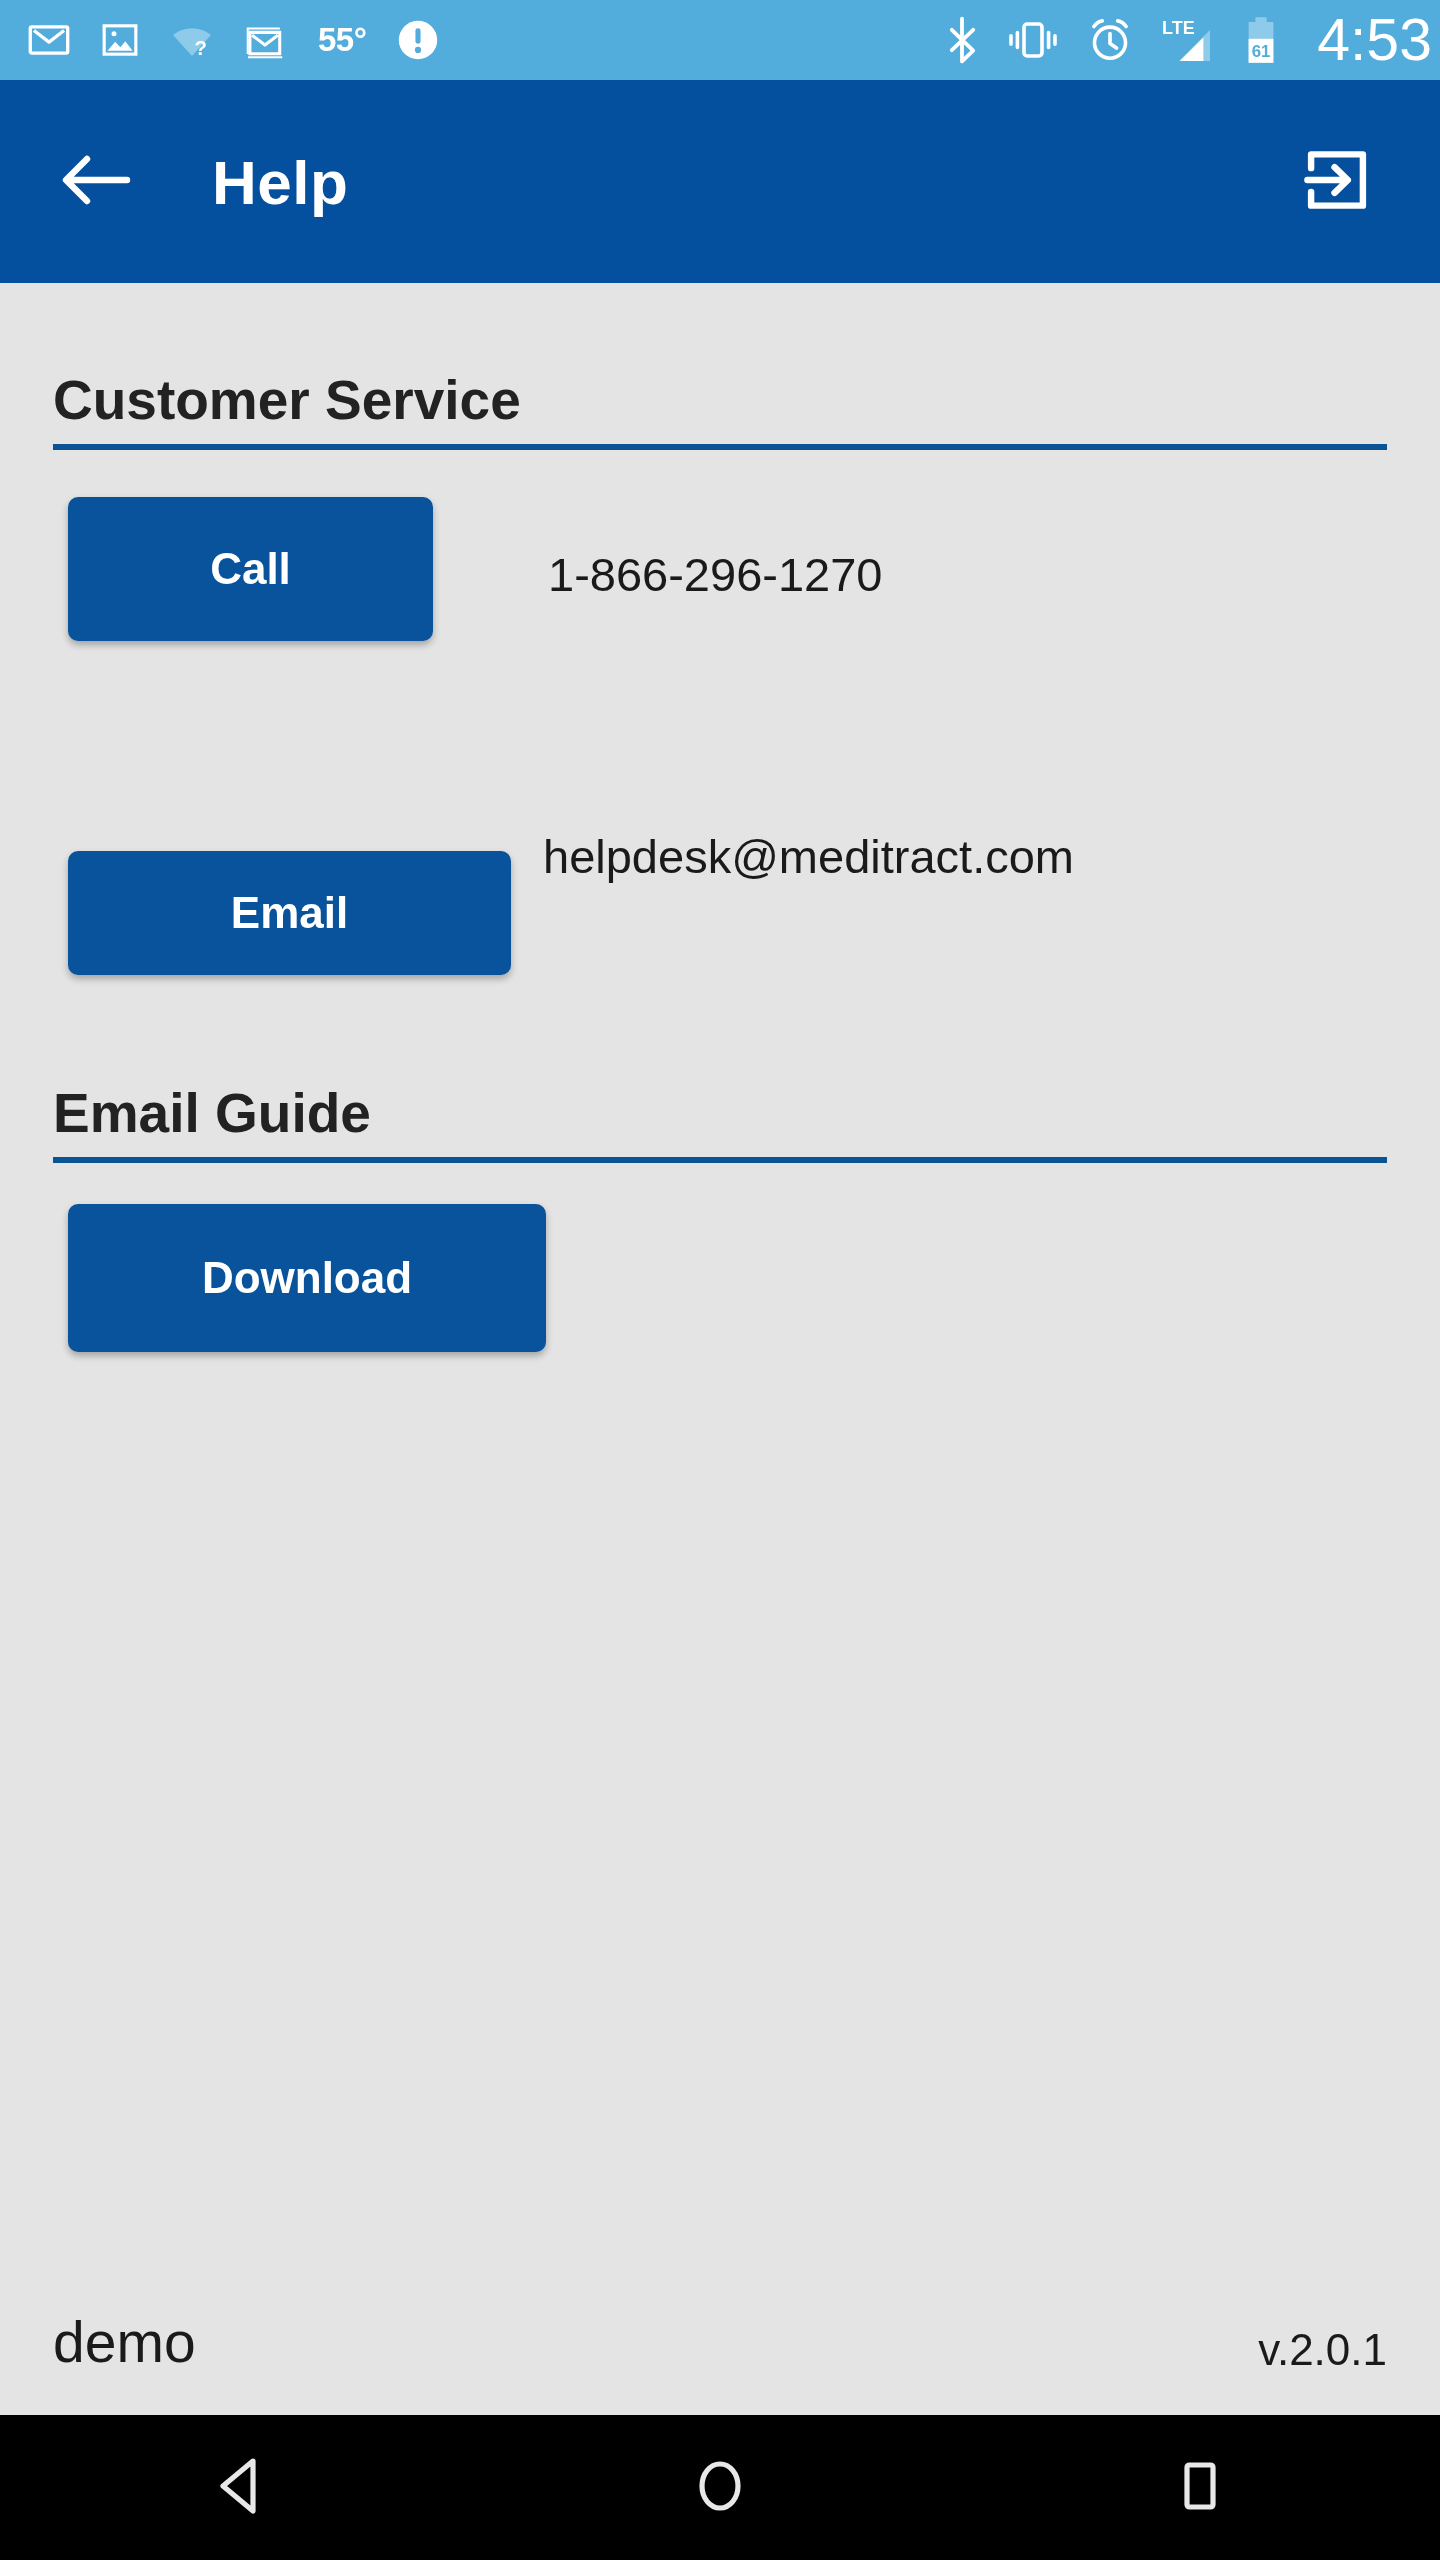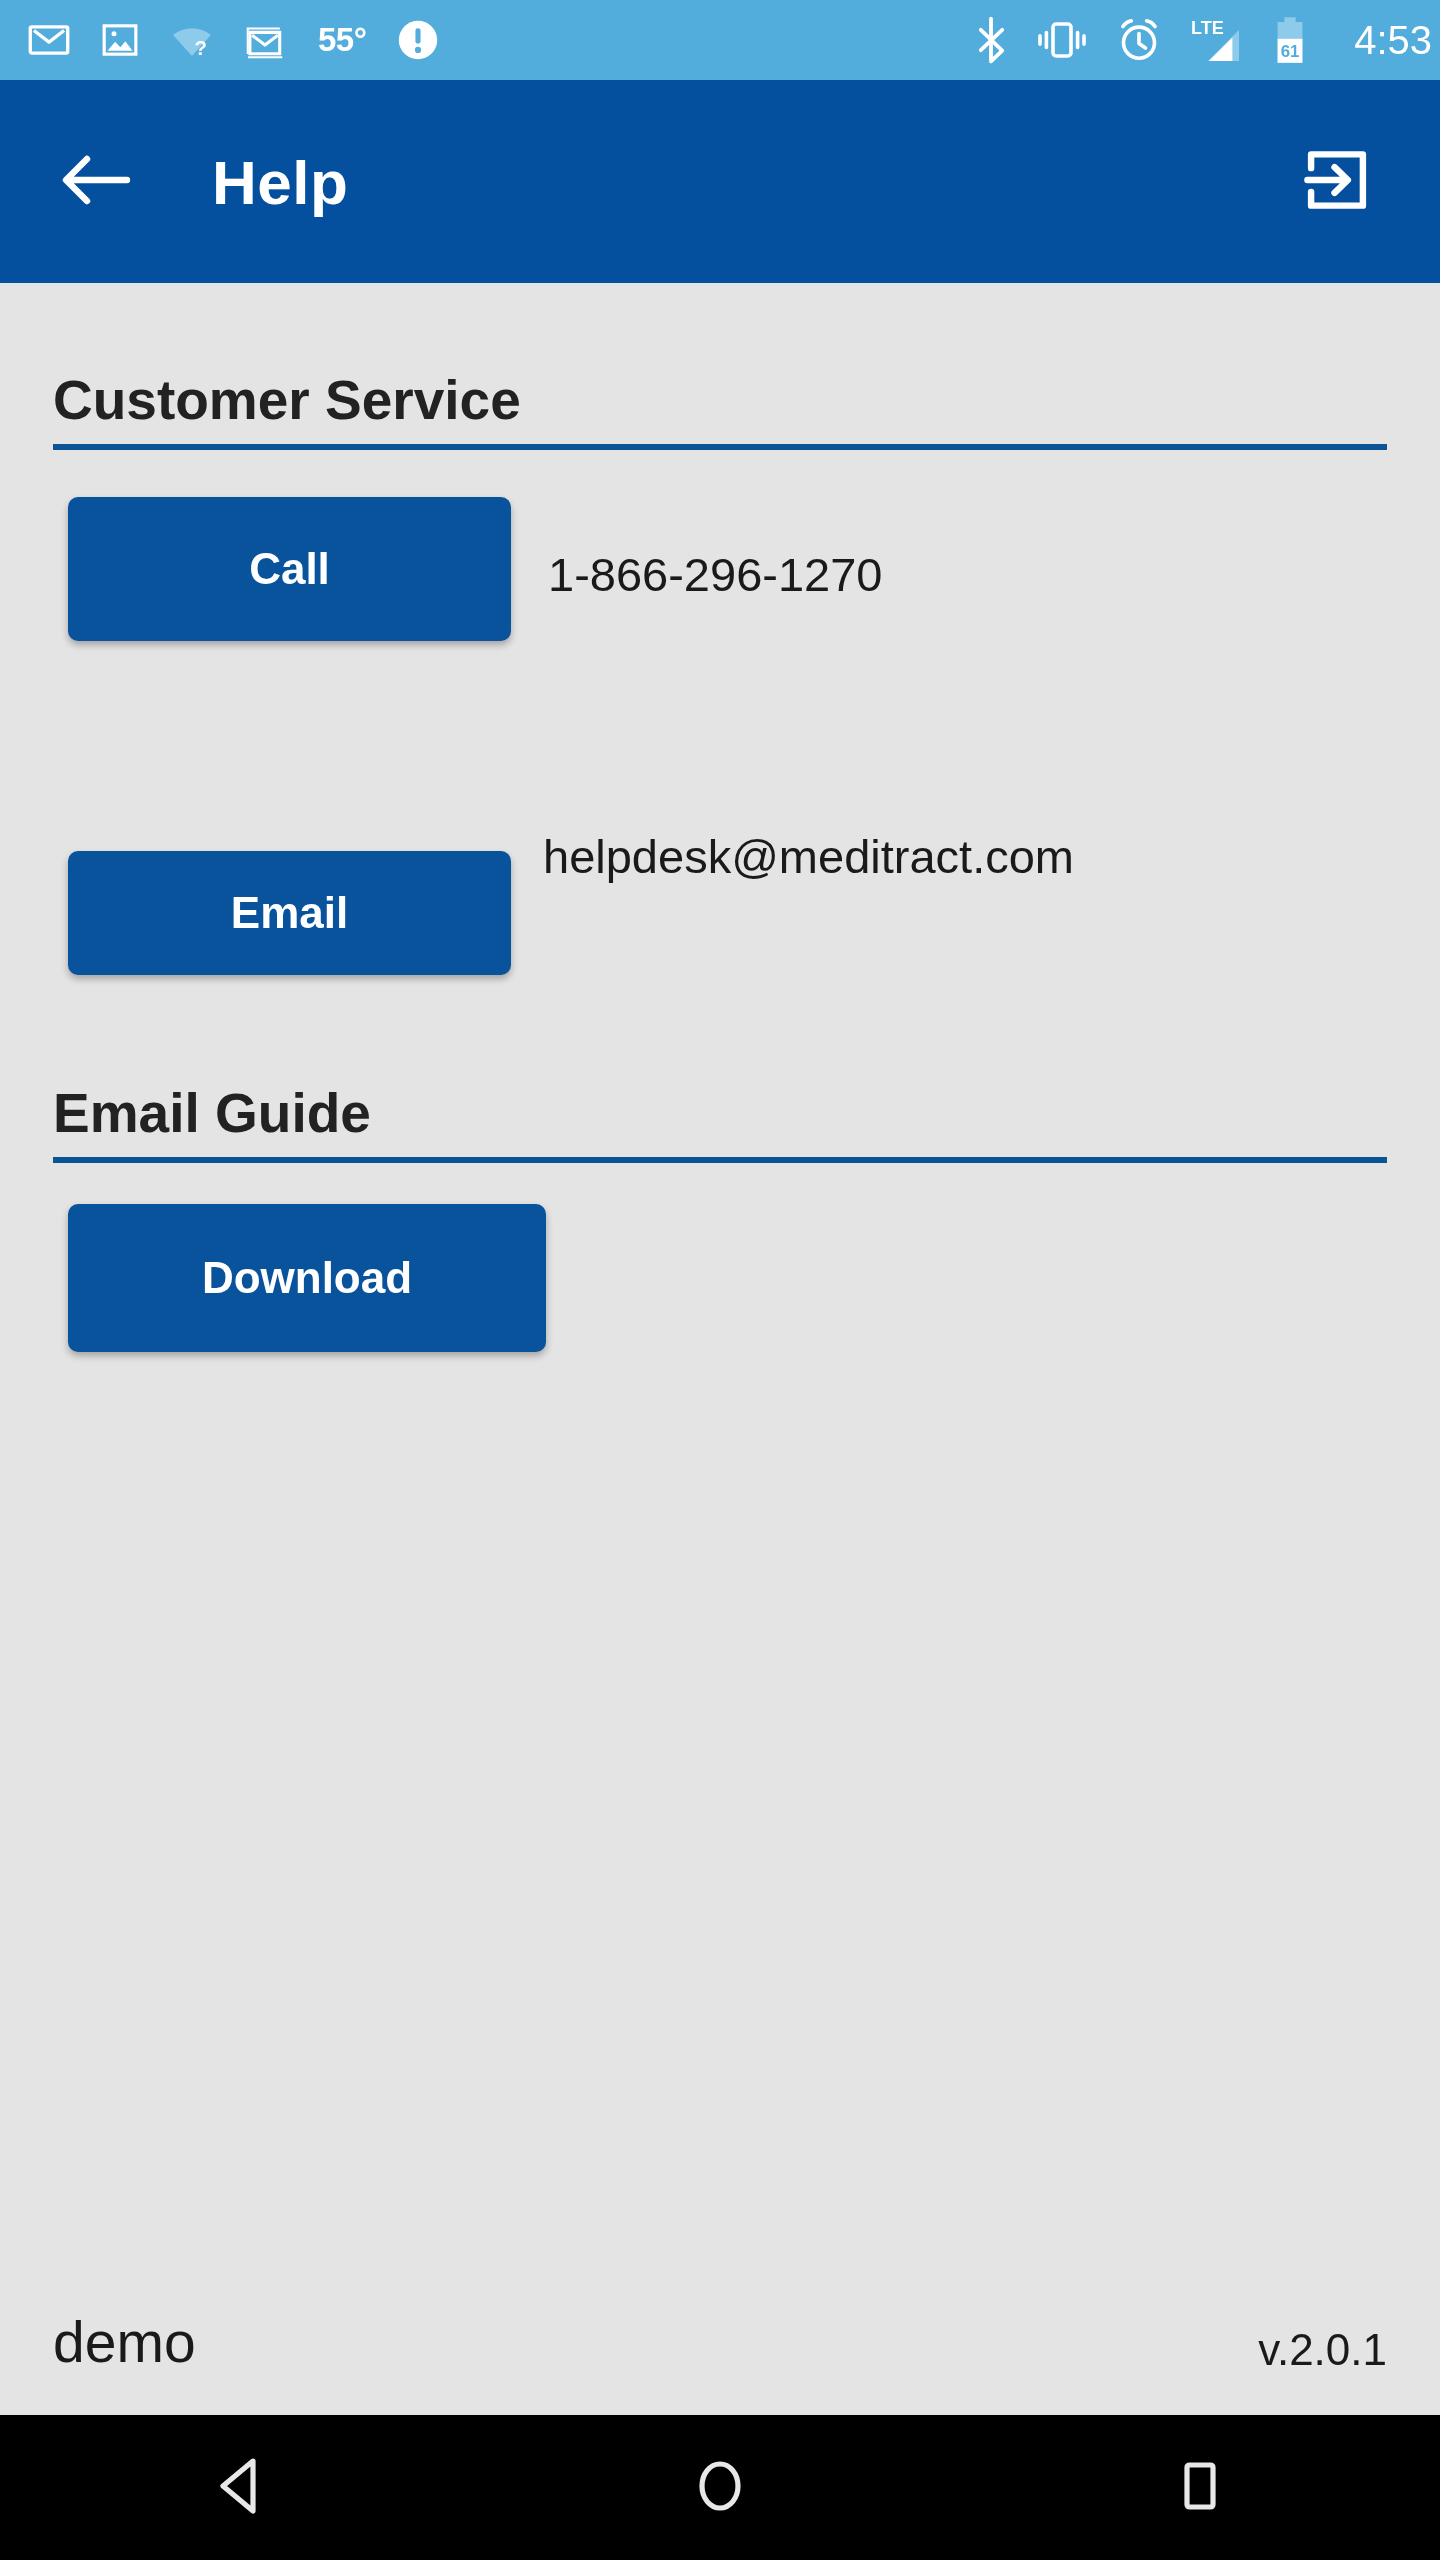--- a/index.html
+++ b/index.html
@@ -13,21 +13,21 @@
 
   
   .statusbar{
     position:absolute; top:0; left:0; width:1440px; height:80px;
     background:#52ACDC; display:flex; align-items:center;
   }
   .sb-left{ display:flex; align-items:center; gap:30px; padding-left:28px; flex:1; }
   .sb-right{ display:flex; align-items:center; gap:26px; padding-right:8px; }
   .sb-ico{ display:flex; align-items:center; justify-content:center; }
   .sb-temp{ color:#FFFFFF; font-size:33px; font-weight:bold; letter-spacing:-0.5px; }
-  .sb-clock{ color:#FFFFFF; font-size:40px; font-weight:normal; letter-spacing:0px; margin-left:18px; }
+  .sb-clock{ color:#FFFFFF; font-size:59px; font-weight:normal; letter-spacing:0px; margin-left:10px; }
 
   
   .appbar{
     position:absolute; top:80px; left:0; width:1440px; height:203px;
     background:#05509E;
   }
   .back-btn{
     position:absolute; left:60px; top:50%; transform:translateY(-50%);
     width:72px; height:72px; display:flex; align-items:center; justify-content:center;
     cursor:pointer;
@@ -181,21 +181,21 @@
         </svg>
       </span>
     </div>
   </div>
 
   <div class="content">
 
     <div class="section-title" style="top:85px;">Customer Service</div>
     <div class="rule" style="top:161px;"></div>
 
-    <button class="btn" style="left:68px; top:214px; width:443px; height:144px;text-align:center;">Call</button>
+    <button class="btn" style="left:68px; top:214px; width:365px; height:144px;text-align:center;">Call</button>
     <div class="val" style="left:548px; top:264px;">1-866-296-1270</div>
 
     <button class="btn" style="left:68px; top:524px; width:443px; height:124px;margin-top:44px;">Email</button>
     <div class="val" style="left:543px; top:546px;">helpdesk@meditract.com</div>
 
     <div class="section-title" style="top:798px;">Email Guide</div>
     <div class="rule" style="top:874px;"></div>
 
     <button class="btn" style="left:68px; top:921px; width:478px; height:148px;">Download</button>
 

